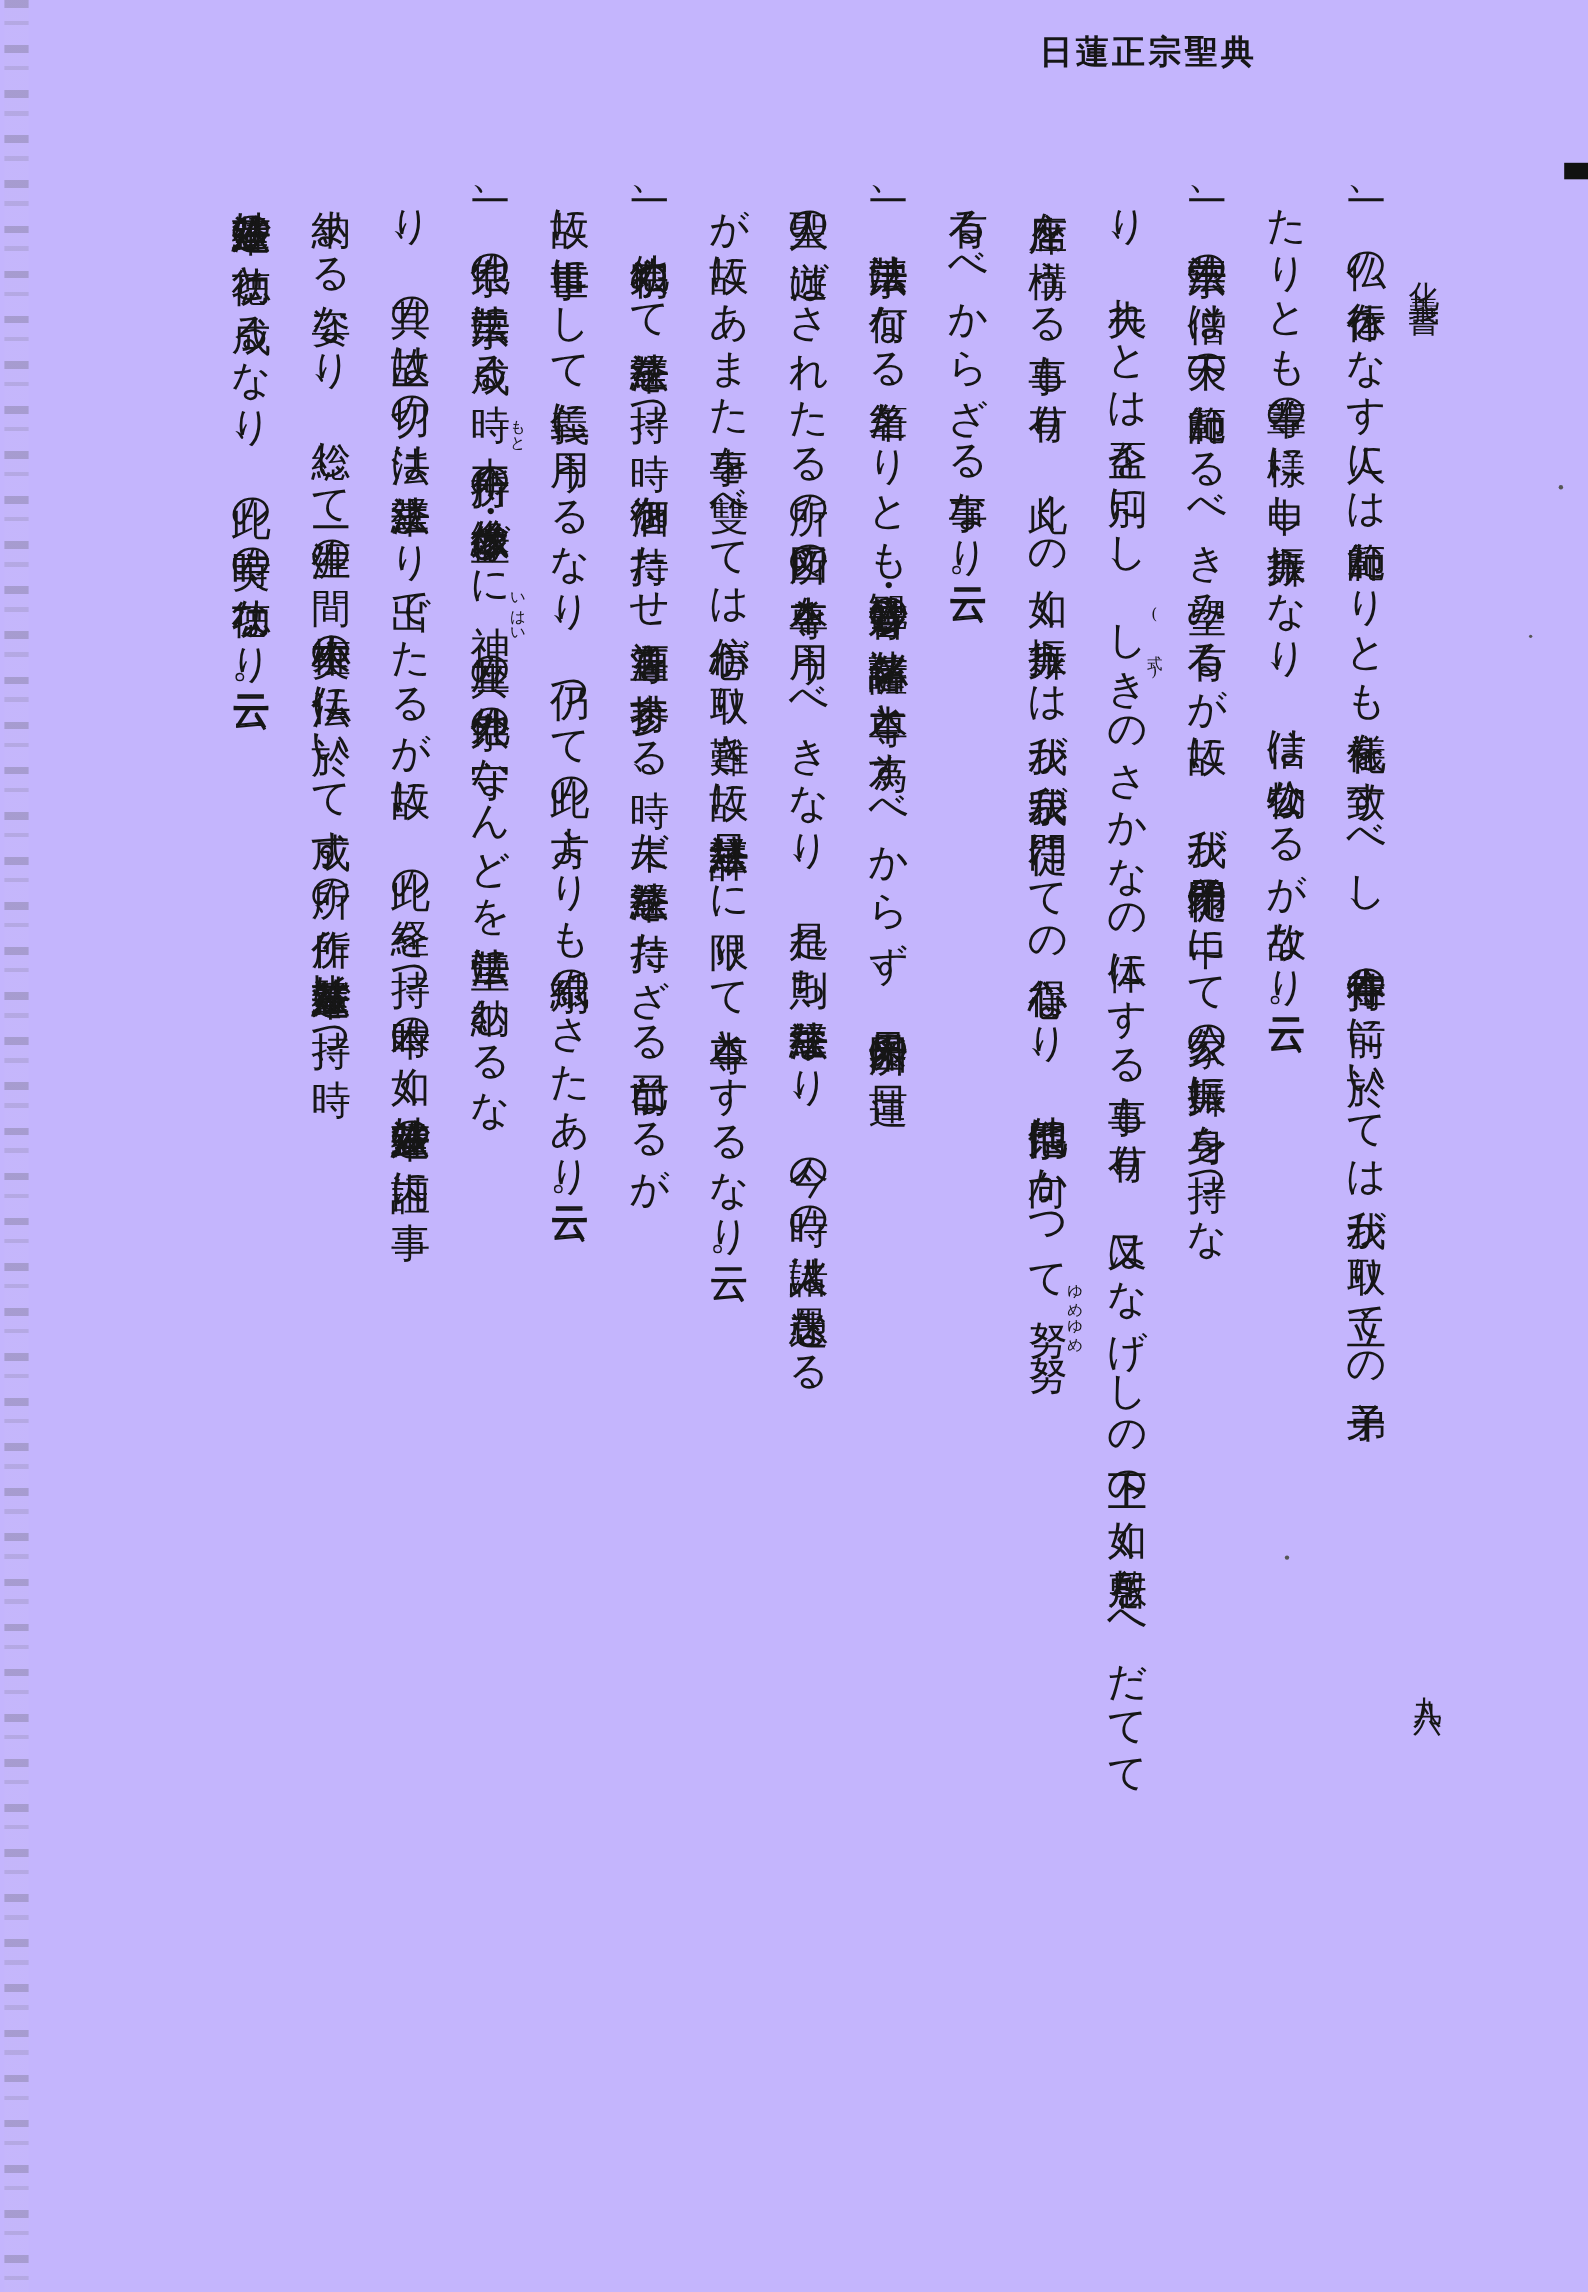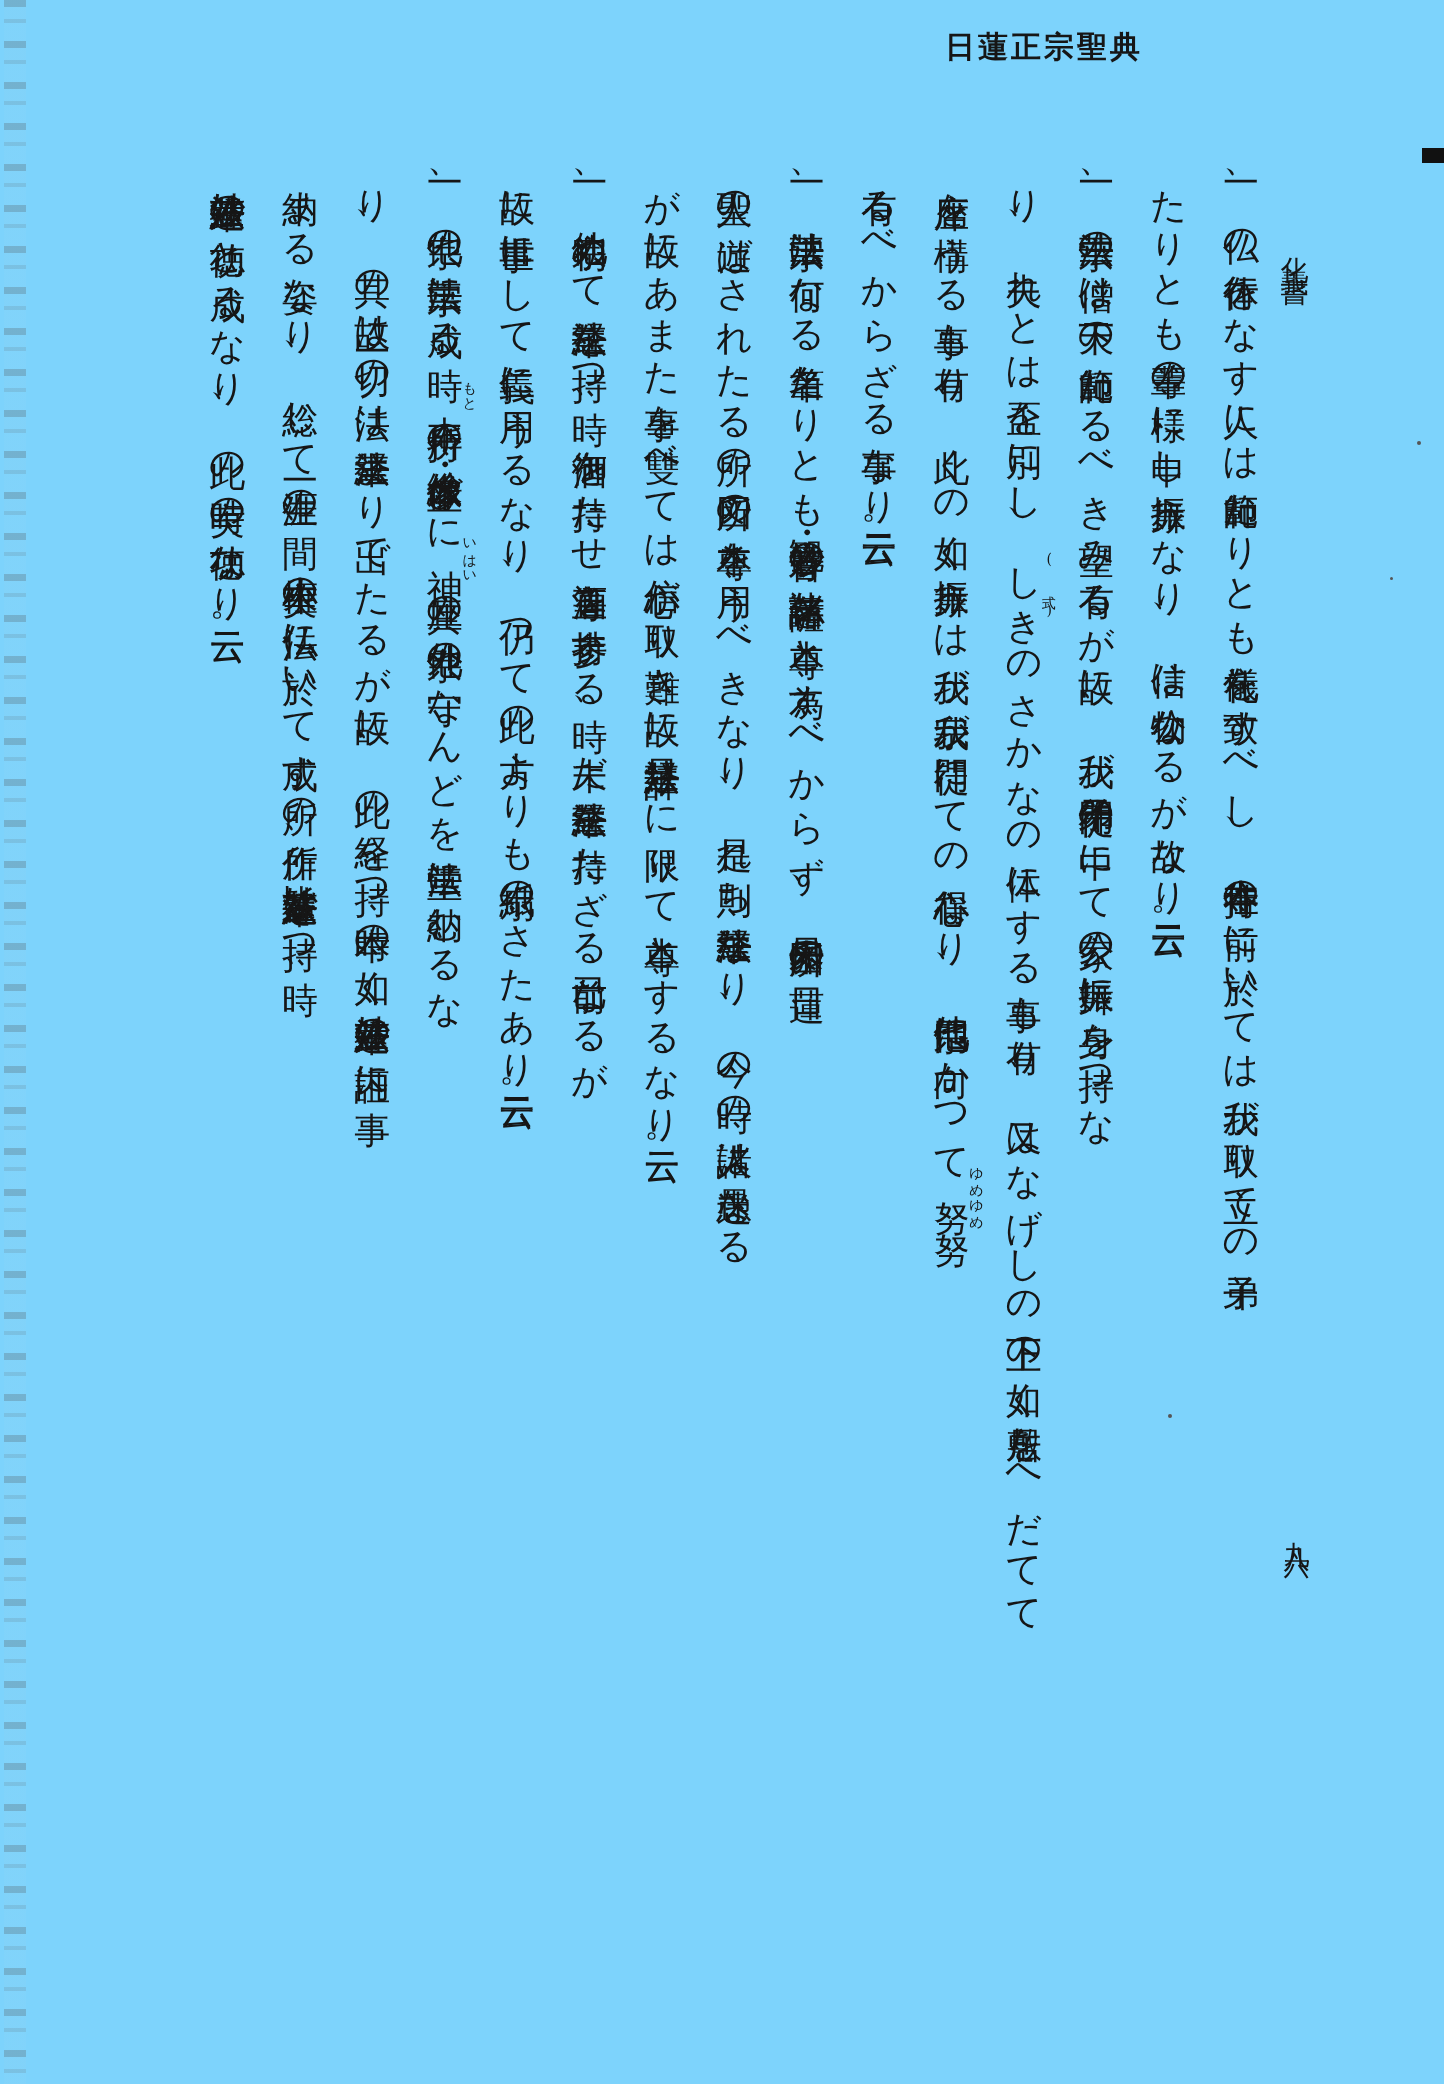--- a/index.html
+++ b/index.html
@@ -1,19 +1,19 @@
 <!DOCTYPE html>
 <html><head>
 <meta charset="utf-8">
 <style>
   html,body { margin:0; padding:0; }
   .page {
     position:relative;
     width:1444px; height:2084px;
-    background:#7dd3fc;
+    background:#c4b5fd;
     color:#161616;
     font-family:"DejaVu Serif","Liberation Serif",serif;
     overflow:hidden;
   }
   
   .gutter {
     position:absolute; left:0; top:0; width:34px; height:100%;
     background:
       linear-gradient(to right, rgba(120,120,120,.55), rgba(190,190,190,.35) 60%, rgba(255,255,255,0)),
       linear-gradient(to bottom,

